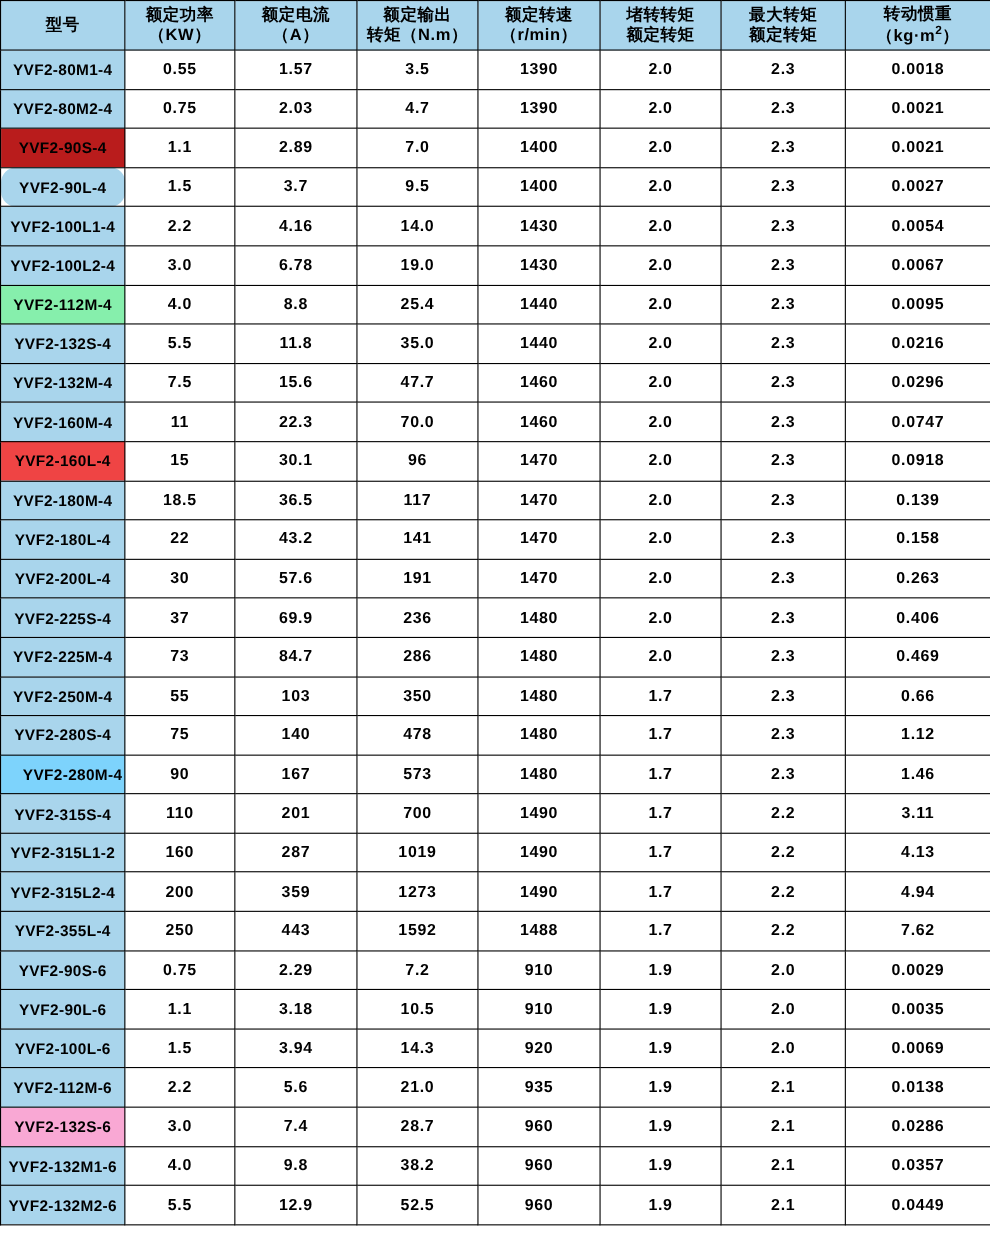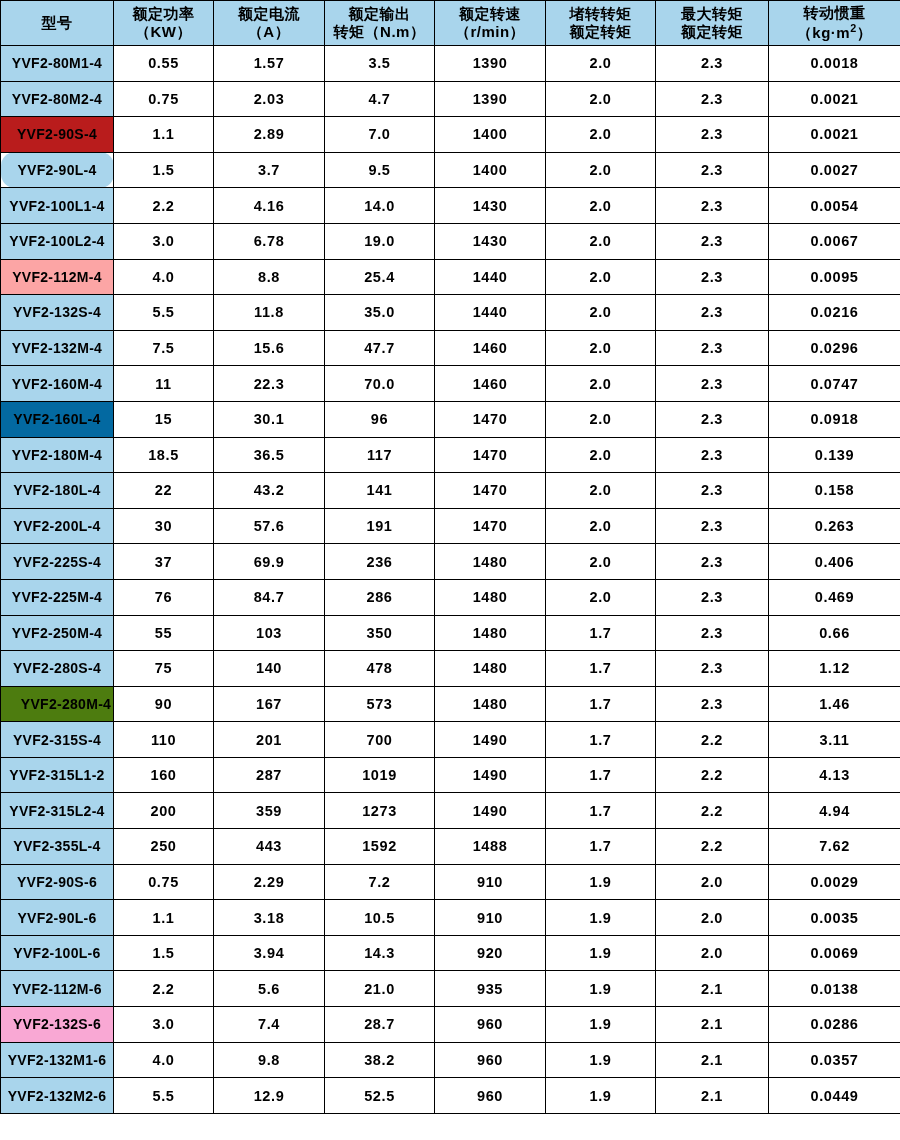--- a/index.html
+++ b/index.html
@@ -164,21 +164,21 @@
         <td class="model-cell" style="background: rgb(169, 213, 236);">YVF2-100L2-4</td>
         <td>3.0</td>
         <td>6.78</td>
         <td>19.0</td>
         <td>1430</td>
         <td>2.0</td>
         <td>2.3</td>
         <td>0.0067</td>
       </tr>
       <tr>
-        <td class="model-cell" style="background: #fca5a5;">YVF2-112M-4</td>
+        <td class="model-cell" style="background: #86efac;">YVF2-112M-4</td>
         <td>4.0</td>
         <td>8.8</td>
         <td>25.4</td>
         <td>1440</td>
         <td>2.0</td>
         <td>2.3</td>
         <td>0.0095</td>
       </tr>
       <tr>
         <td class="model-cell" style="background: rgb(169, 213, 236);">YVF2-132S-4</td>
@@ -204,21 +204,21 @@
         <td class="model-cell" style="background: rgb(169, 213, 236);">YVF2-160M-4</td>
         <td>11</td>
         <td>22.3</td>
         <td>70.0</td>
         <td>1460</td>
         <td>2.0</td>
         <td>2.3</td>
         <td>0.0747</td>
       </tr>
       <tr>
-        <td class="model-cell" style="background: #0369a1;">YVF2-160L-4</td>
+        <td class="model-cell" style="background: #ef4444;">YVF2-160L-4</td>
         <td>15</td>
         <td>30.1</td>
         <td>96</td>
         <td>1470</td>
         <td>2.0</td>
         <td>2.3</td>
         <td>0.0918</td>
       </tr>
       <tr>
         <td class="model-cell" style="background: rgb(169, 213, 236);">YVF2-180M-4</td>
@@ -255,21 +255,21 @@
         <td>37</td>
         <td>69.9</td>
         <td>236</td>
         <td>1480</td>
         <td>2.0</td>
         <td>2.3</td>
         <td>0.406</td>
       </tr>
       <tr>
         <td class="model-cell" style="background: rgb(169, 213, 236);">YVF2-225M-4</td>
-        <td>76</td>
+        <td>73</td>
         <td>84.7</td>
         <td>286</td>
         <td>1480</td>
         <td>2.0</td>
         <td>2.3</td>
         <td>0.469</td>
       </tr>
       <tr>
         <td class="model-cell" style="background: rgb(169, 213, 236);">YVF2-250M-4</td>
         <td>55</td>
@@ -284,21 +284,21 @@
         <td class="model-cell" style="background: rgb(169, 213, 236);">YVF2-280S-4</td>
         <td>75</td>
         <td>140</td>
         <td>478</td>
         <td>1480</td>
         <td>1.7</td>
         <td>2.3</td>
         <td>1.12</td>
       </tr>
       <tr>
-        <td class="model-cell" style="background: #4d7c0f; padding-left: 18px;">YVF2-280M-4</td>
+        <td class="model-cell" style="background: #7dd3fc; padding-left: 18px;">YVF2-280M-4</td>
         <td>90</td>
         <td>167</td>
         <td>573</td>
         <td>1480</td>
         <td>1.7</td>
         <td>2.3</td>
         <td>1.46</td>
       </tr>
       <tr>
         <td class="model-cell" style="background: rgb(169, 213, 236);">YVF2-315S-4</td>

